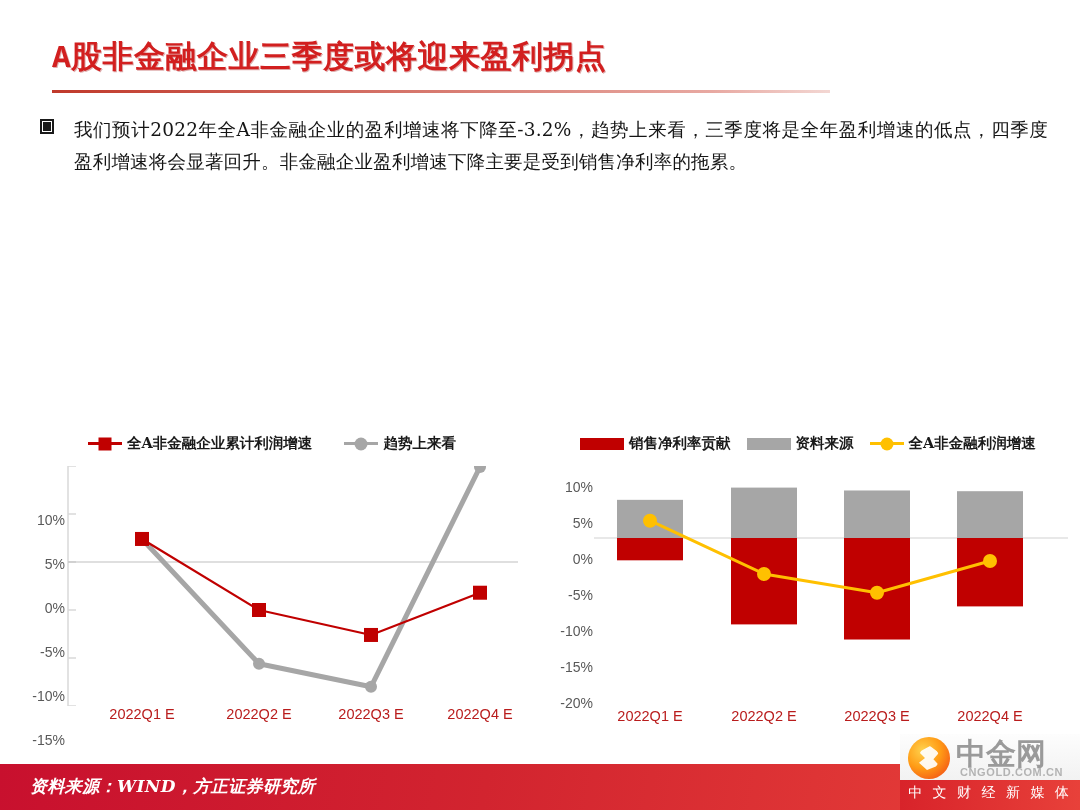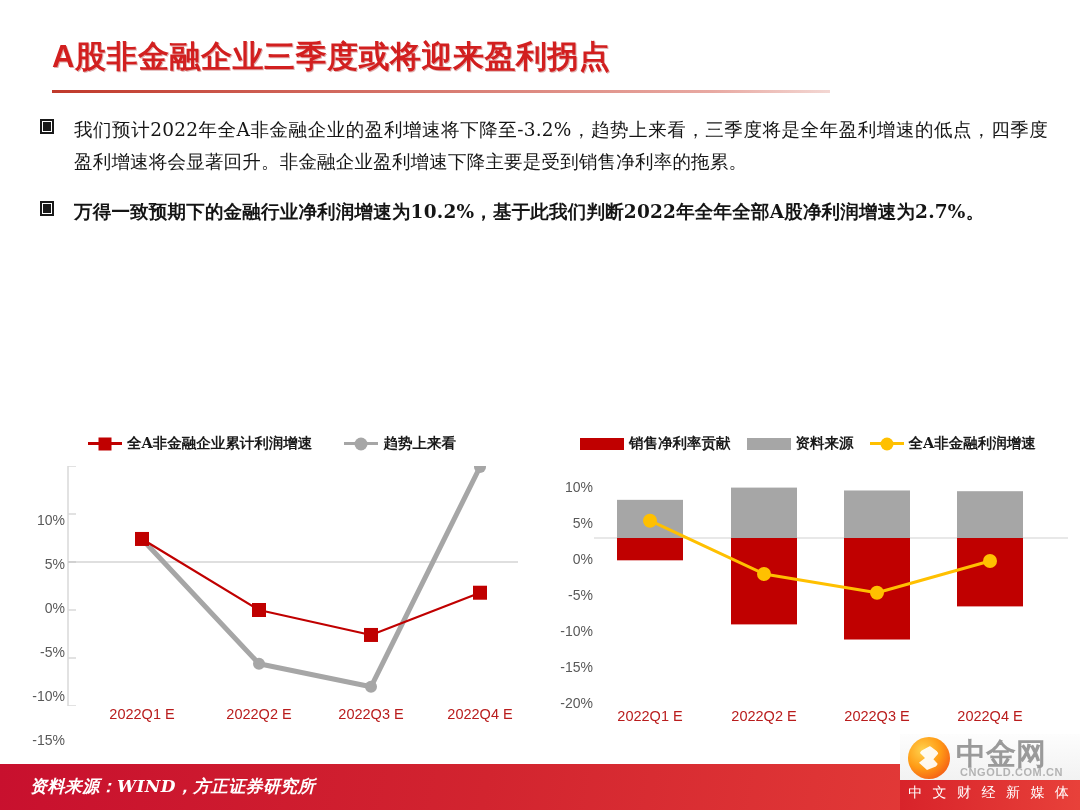--- a/index.html
+++ b/index.html
@@ -9,21 +9,21 @@
     background: #ffffff;
     position: relative;
     overflow: hidden;
   }
   .slide { position: relative; width: 1080px; height: 810px; background:#fff; }
 
   
   .header { position:absolute; left:0; top:0; width:1080px; height:104px; }
   .title {
     position:absolute; left:52px; top:36px;
-    font-family:Liberation Sans, sans-serif;
+    font-family:Liberation Mono, monospace;
     font-size:31px; font-weight:bold; letter-spacing:0.5px;
     color:#d21f1f;
     text-shadow: 1px 1px 0 rgba(160,20,20,.35);
     white-space:nowrap;
   }
   .title-rule {
     position:absolute; left:52px; top:90px; width:778px; height:3px;
     background:linear-gradient(to right,#c0392b,#e8a9a2 85%,#f3d7d3);
   }
   .logo { position:absolute; right:28px; top:28px; width:200px; height:58px; }
@@ -146,24 +146,20 @@
   <div class="header">
     <div class="title">A股非金融企业三季度或将迎来盈利拐点</div>
     <div class="title-rule"></div>
 
   </div>
 
   <div class="bullets">
     <div class="bullet">
       <span class="bullet-marker"></span>
       <div class="bullet-text">我们预计2022年全A非金融企业的盈利增速将下降至-3.2%，趋势上来看，三季度将是全年盈利增速的低点，四季度盈利增速将会显著回升。非金融企业盈利增速下降主要是受到销售净利率的拖累。</div>
-    </div>
-    <div class="bullet">
-      <span class="bullet-marker"></span>
-      <div class="bullet-text bold">万得一致预期下的金融行业净利润增速为10.2%，基于此我们判断2022年全年全部A股净利润增速为2.7%。</div>
     </div>
   </div>
 
   <div class="chart chart-left">
     <div class="legend">
       <div class="legend-item">
         <span class="lg-line" style="background:#c00000;">
           <span class="dot lg-sq" style="background:#c00000;"></span>
         </span>
         <span class="legend-label">全A非金融企业累计利润增速</span>

